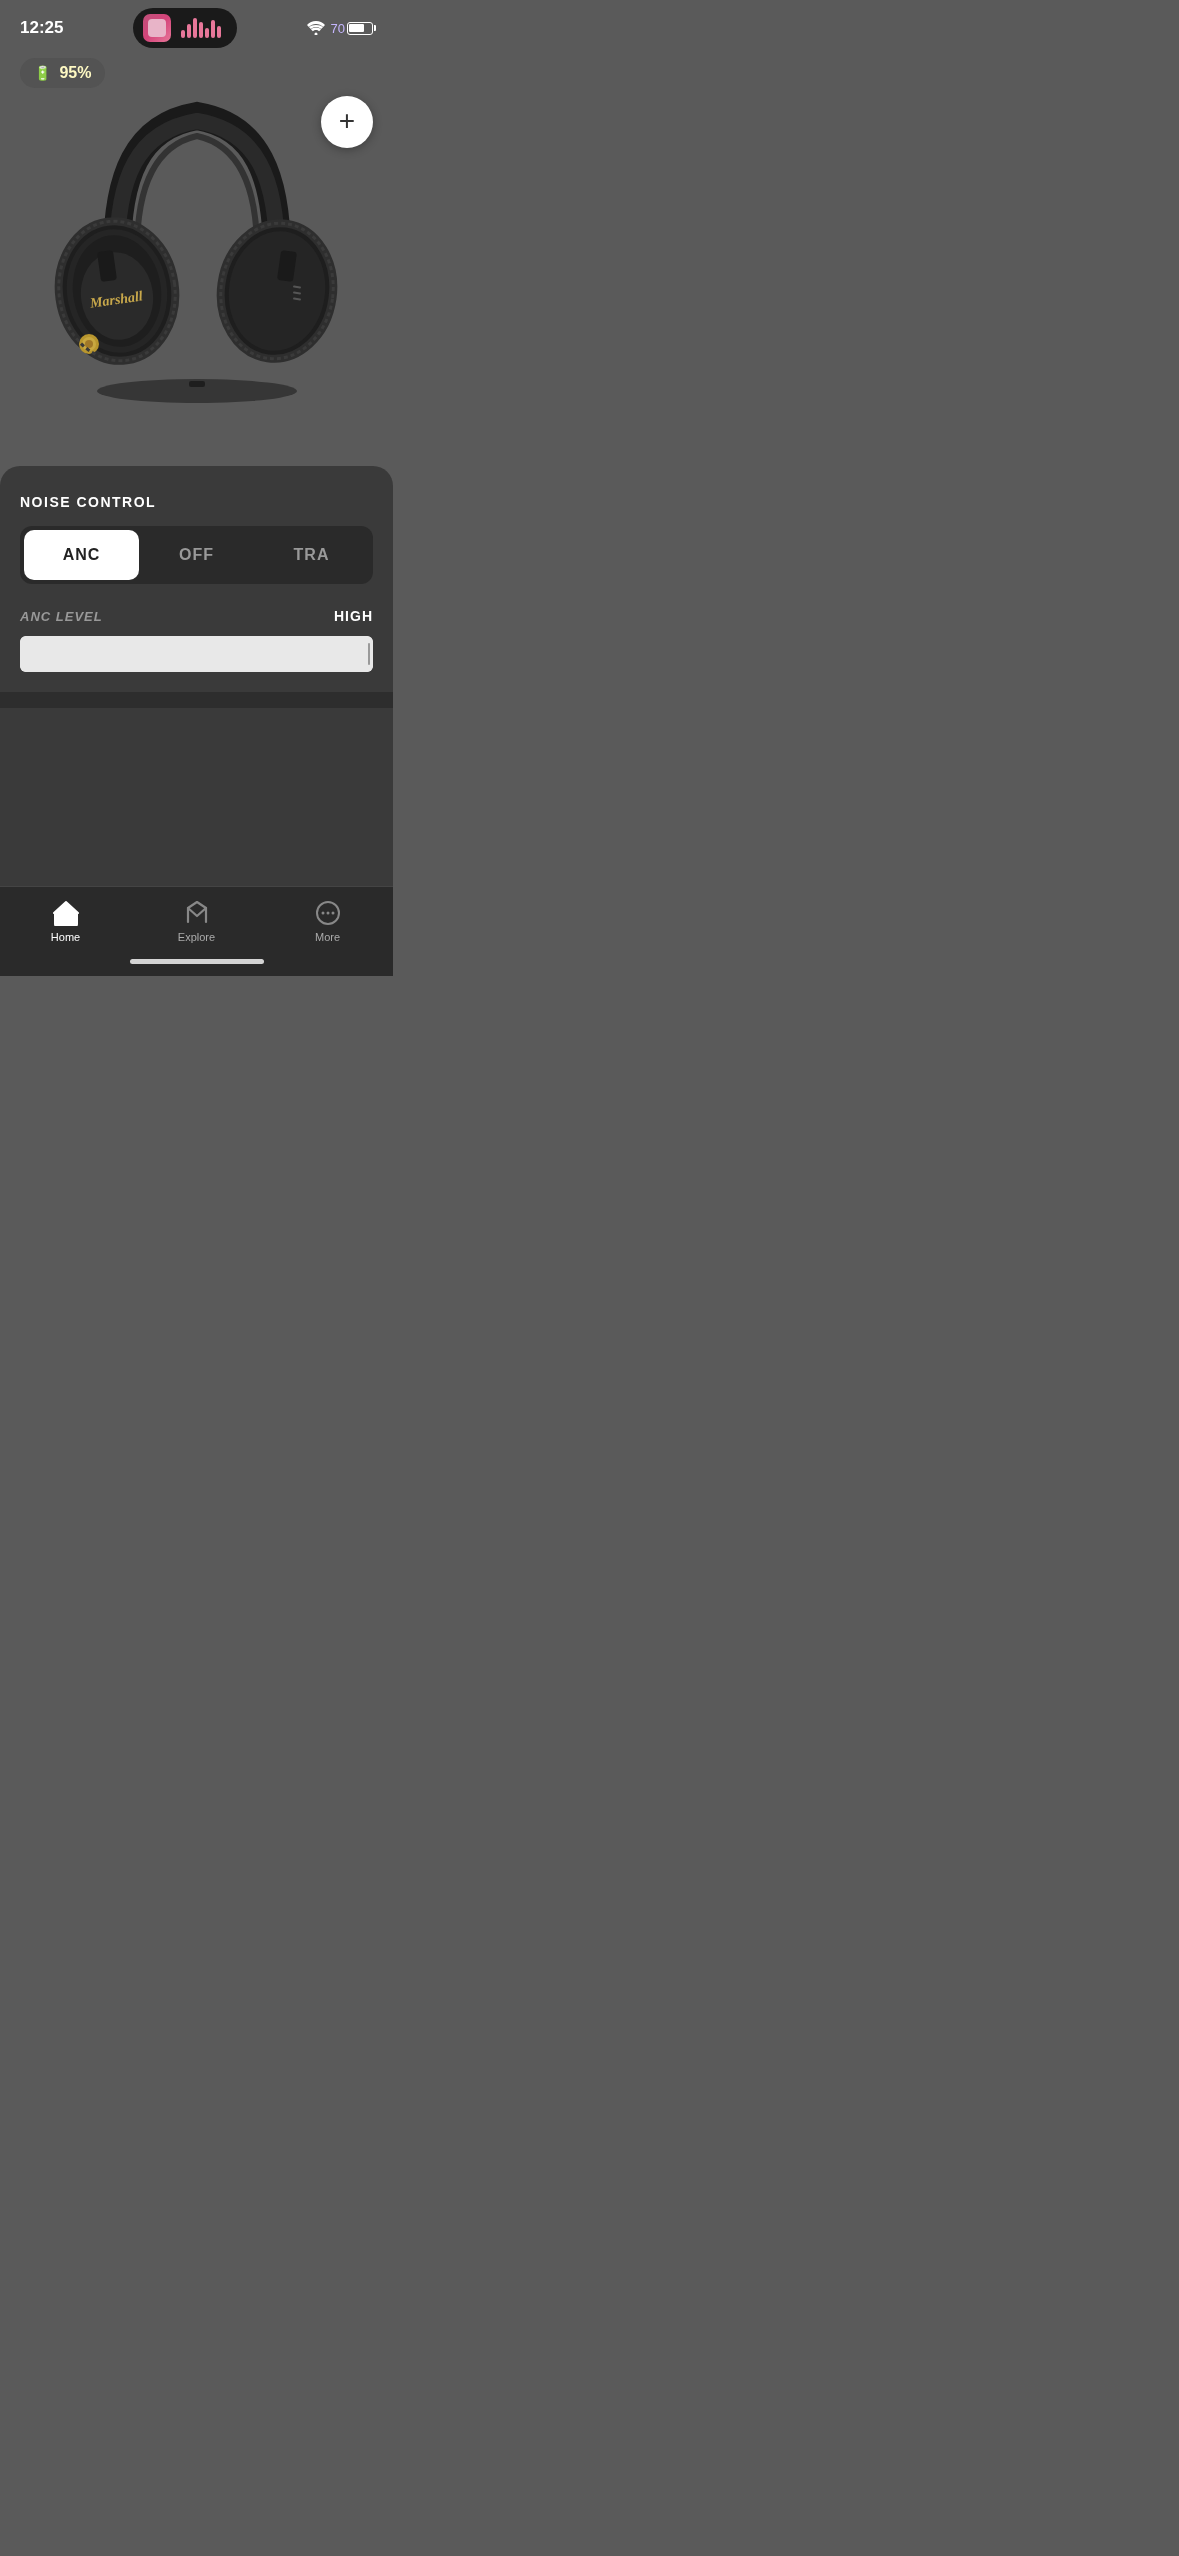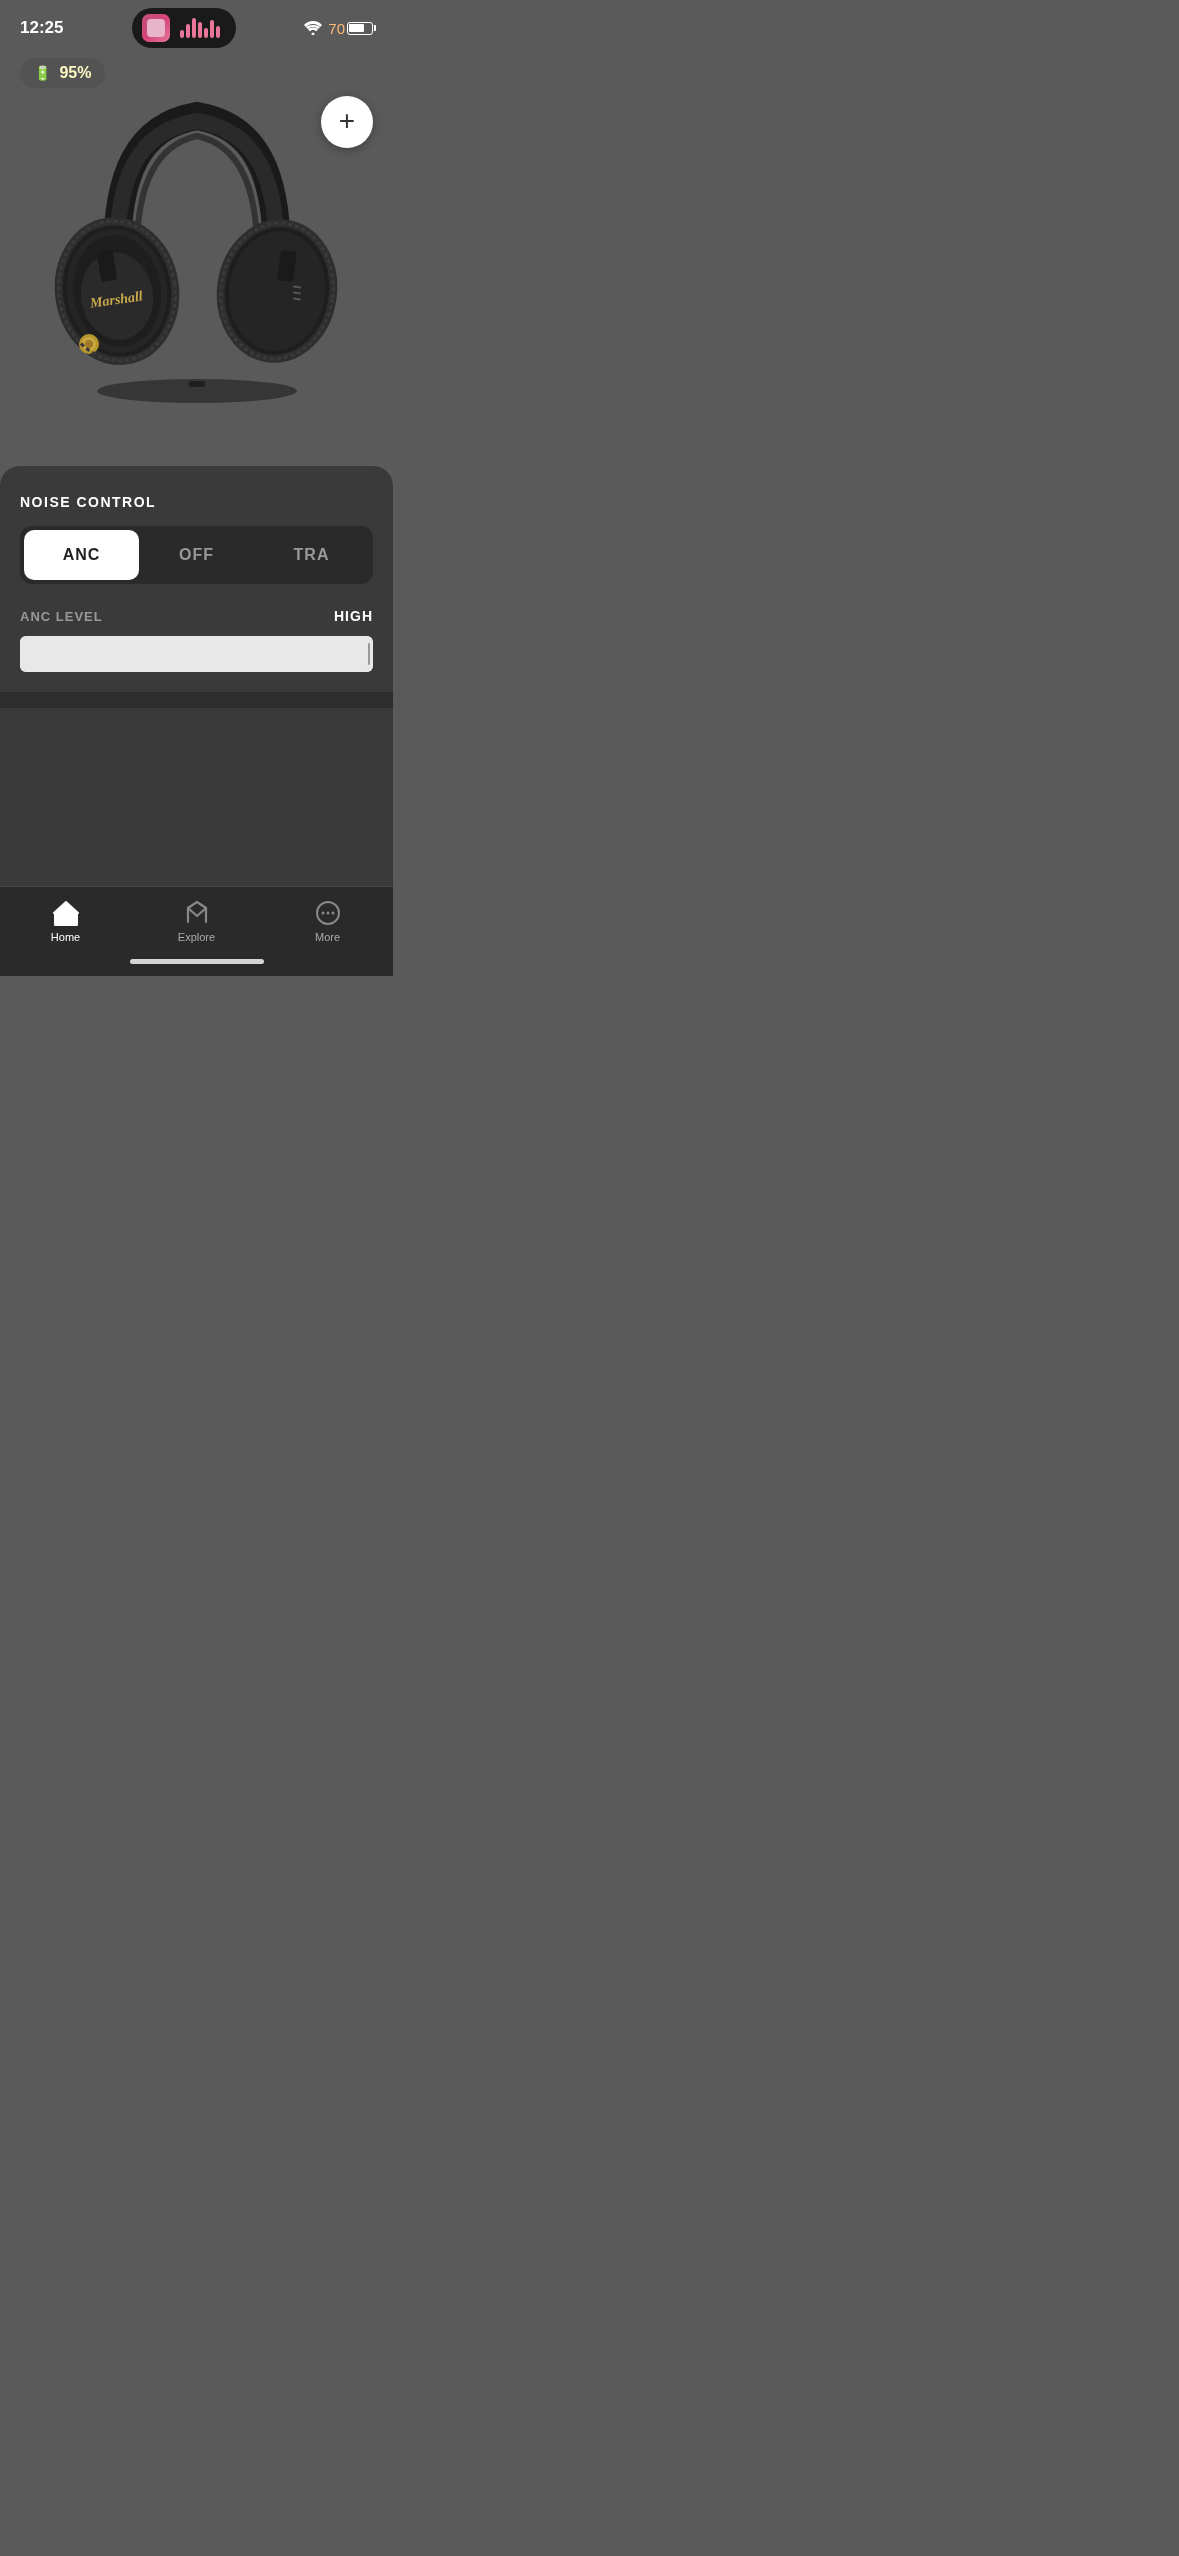--- a/index.html
+++ b/index.html
@@ -76,23 +76,23 @@
       gap: 6px;
     }
 
     .battery-container {
       display: flex;
       align-items: center;
       gap: 2px;
     }
 
     .battery-text {
-      font-size: 15px;
+      font-size: 13px;
       font-weight: 500;
-      color: #fdba74;
+      color: #c4b5fd;
       text-align: right;
     }
 
     .battery-icon {
       width: 26px;
       height: 13px;
       border: 1.5px solid white;
       border-radius: 3px;
       position: relative;
       display: flex;
@@ -225,20 +225,21 @@
       justify-content: space-between;
       align-items: center;
       margin-bottom: 12px;
     }
 
     .anc-level-label {
       font-size: 13px;
       font-weight: 600;
       letter-spacing: 1px;
       color: #999;
+      font-style: italic;
     }
 
     .anc-level-value {
       font-size: 14px;
       font-weight: 700;
       letter-spacing: 1px;
       color: white;
     }
 
     .anc-slider-container {

